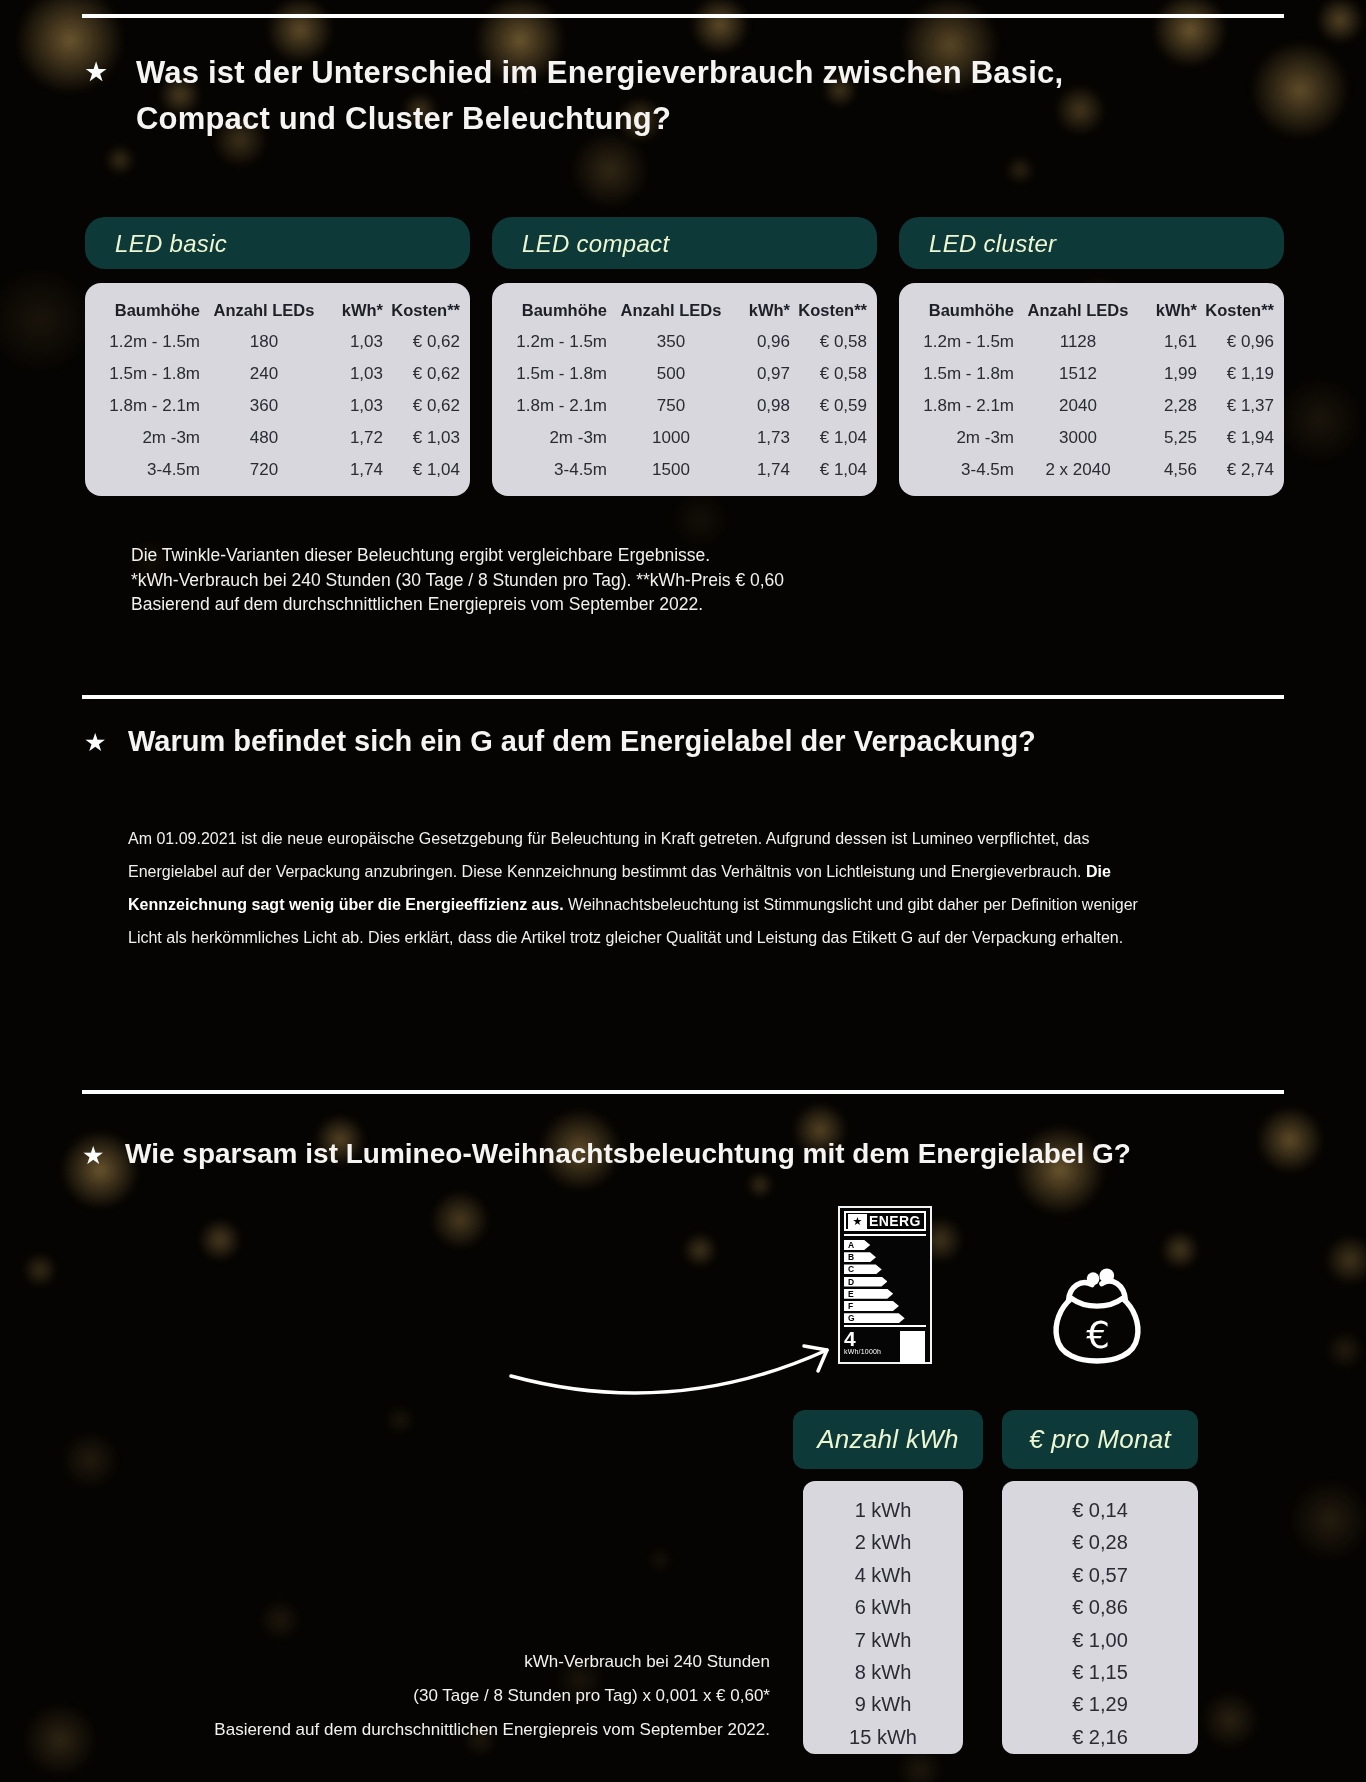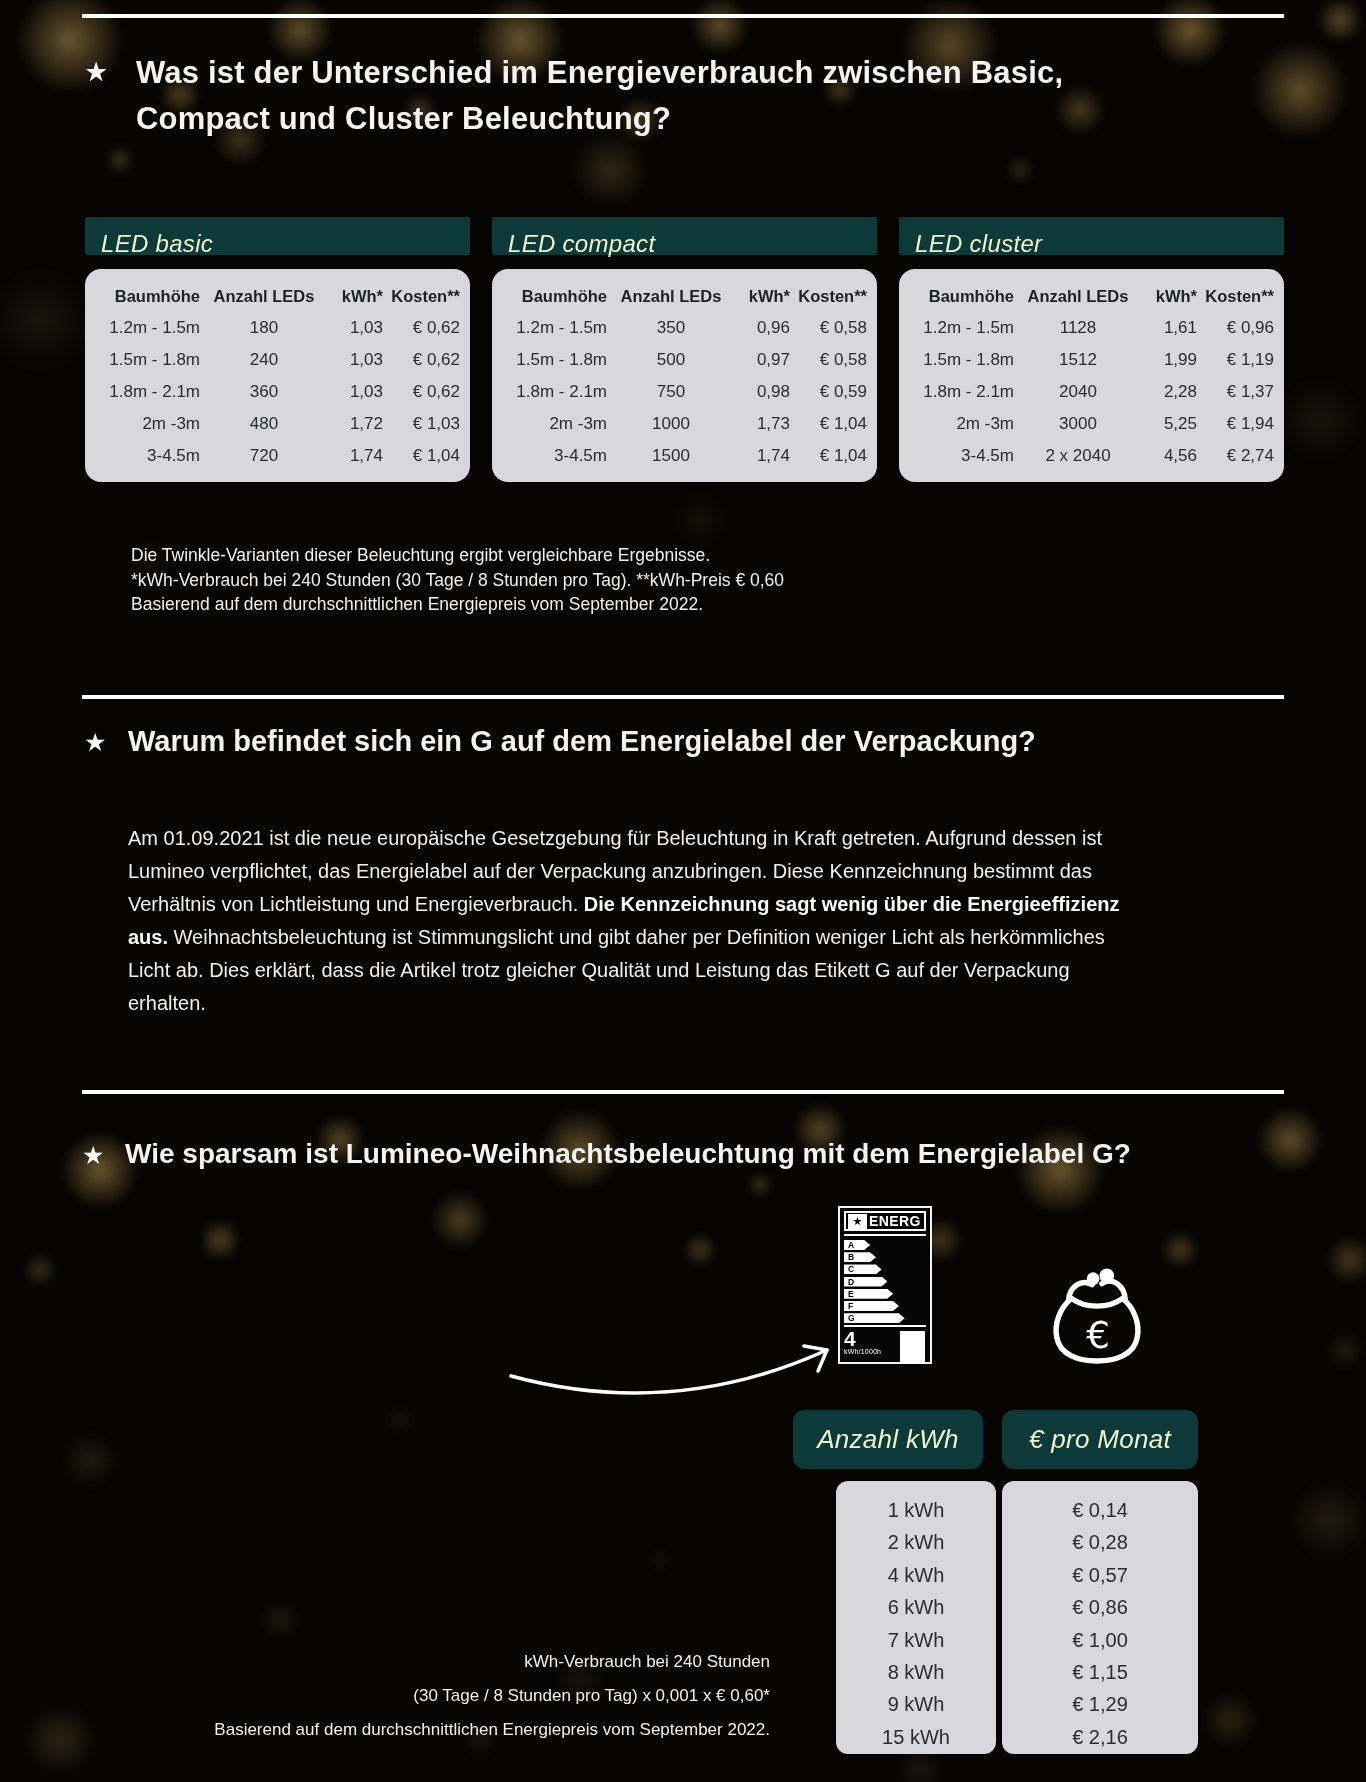--- a/index.html
+++ b/index.html
@@ -16,38 +16,38 @@
   .divider{position:absolute;left:82px;width:1202px;height:4px;background:#ffffff;z-index:1;}
 
   .star{position:absolute;color:#ffffff;z-index:1;font-family:"DejaVu Sans",sans-serif;}
   .h1{left:128px;top:50px;font-size:31px;font-weight:700;line-height:46px;white-space:pre-line;letter-spacing:.2px;margin-left:8px;}
   .h2{left:128px;top:725px;font-size:29px;font-weight:700;}
   .h3{left:125px;top:1138px;font-size:28px;font-weight:700;}
 
   
   .led-card{position:absolute;top:217px;width:385px;z-index:1;}
   .led-title{
-    height:38px;line-height:54px;background:var(--teal);color:var(--cream);
-    border-radius:2px;font-style:italic;font-size:24px;padding-left:16px;
+    height:52px;line-height:54px;background:var(--teal);color:var(--cream);
+    border-radius:20px;font-style:italic;font-size:24px;padding-left:30px;
     letter-spacing:.3px;
   }
   .led-body{
     margin-top:14px;height:213px;background:var(--tablebg);border-radius:16px;
     padding:11px 10px 0 12px;box-sizing:border-box;
     display:grid;grid-template-columns:103px 128px 55px 1fr;
     align-content:start;color:var(--tabletext);
   }
   .led-body .cell{font-size:17px;line-height:32px;white-space:nowrap;}
   .led-body .th{font-weight:700;font-size:16.5px;color:#1f1f27;}
   .led-body .c1{text-align:center;}
   .led-body .c0,.led-body .c2,.led-body .c3{text-align:right;}
 
   .footnote1{left:131px;top:543px;font-size:17.5px;line-height:24.5px;white-space:pre-line;color:#f2f1ee;}
 
-  .para{left:128px;top:822px;width:1015px;font-size:20px;line-height:33px;color:#f2f1ee;}
+  .para{left:128px;top:822px;width:1015px;font-size:16px;line-height:33px;color:#f2f1ee;}
   .para b{font-weight:700;color:#ffffff;}
 
   .intro{left:125px;top:1207px;font-size:22.5px;line-height:32px;white-space:pre-line;color:#f4f3f1;}
 
   
   .energy-label{
     left:838px;top:1206px;width:94px;height:158px;box-sizing:border-box;
     background:#050505;border:2px solid #f2f2f2;padding:3px 4px;z-index:1;
   }
   .el-head{border:2px solid #fff;height:20px;display:flex;align-items:center;gap:2px;padding:0 2px;box-sizing:border-box;}
@@ -280,21 +280,21 @@
     <path d="M 24 40 C 12 50 6 66 9 80 C 12 98 32 104 50 104 C 68 104 88 98 91 80 C 94 66 88 50 76 40 C 68 46 59 48 50 48 C 41 48 32 46 24 40 Z" fill="none" stroke="#ffffff" stroke-width="5.5" stroke-linejoin="round"></path>
     <path d="M 21 42 C 22 28 34 20 45 26" fill="none" stroke="#ffffff" stroke-width="5.5" stroke-linecap="round"></path>
     <path d="M 79 42 C 78 26 65 18 55 25" fill="none" stroke="#ffffff" stroke-width="5.5" stroke-linecap="round"></path>
     <circle cx="46" cy="20" r="6.5" fill="#ffffff"></circle>
     <circle cx="60" cy="17" r="7.5" fill="#ffffff"></circle>
     <text x="51" y="91" text-anchor="middle" font-size="38" fill="#ffffff" font-family="DejaVu Sans, sans-serif">€</text>
   </svg>
 
   <div class="mini-head" style="left:793px;width:190px">Anzahl kWh</div>
   <div class="mini-head" style="left:1002px;width:196px">€ pro Monat</div>
-  <div class="mini-body" style="left:836px;width:160px">
+  <div class="mini-body" style="left:803px;width:160px">
       <div class="mini-row">1 kWh</div>
       <div class="mini-row">2 kWh</div>
       <div class="mini-row">4 kWh</div>
       <div class="mini-row">6 kWh</div>
       <div class="mini-row">7 kWh</div>
       <div class="mini-row">8 kWh</div>
       <div class="mini-row">9 kWh</div>
       <div class="mini-row">15 kWh</div>
     </div>
   <div class="mini-body" style="left:1002px;width:196px">

